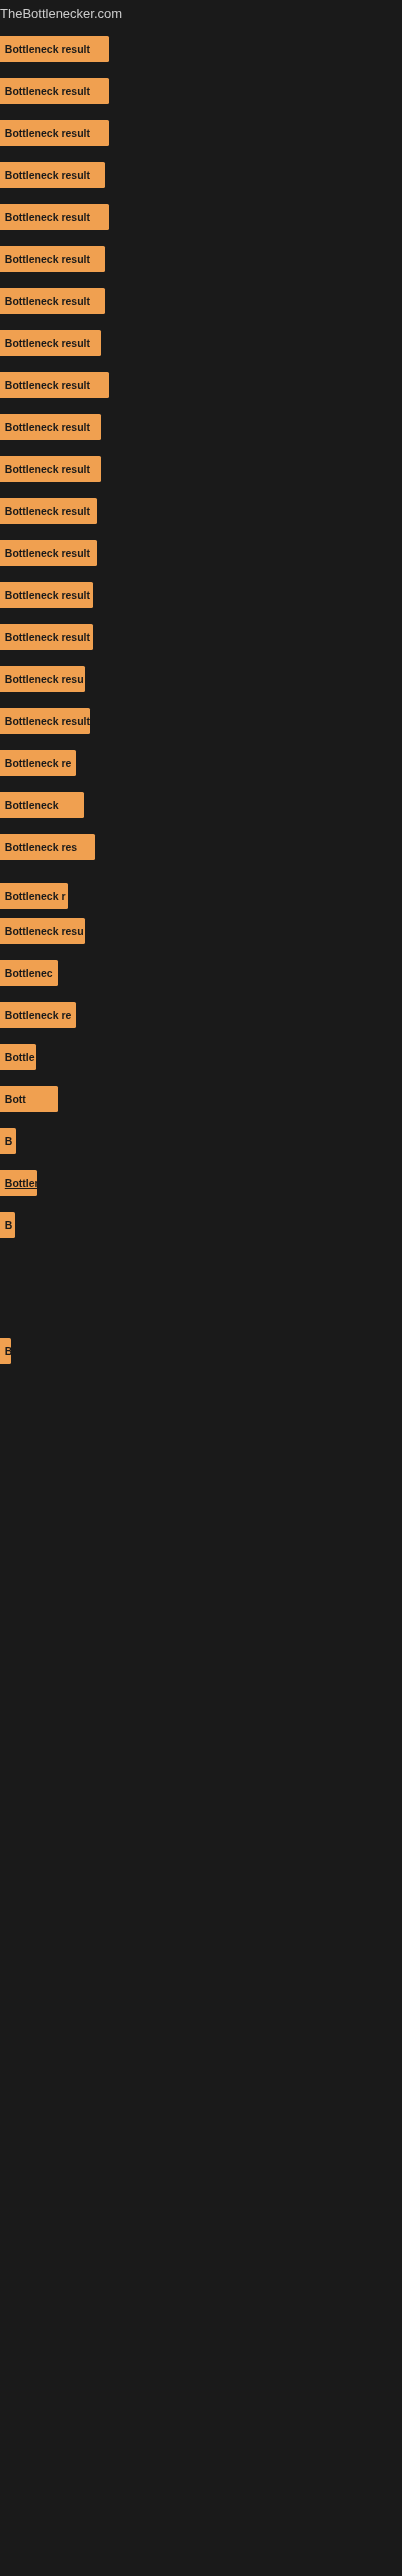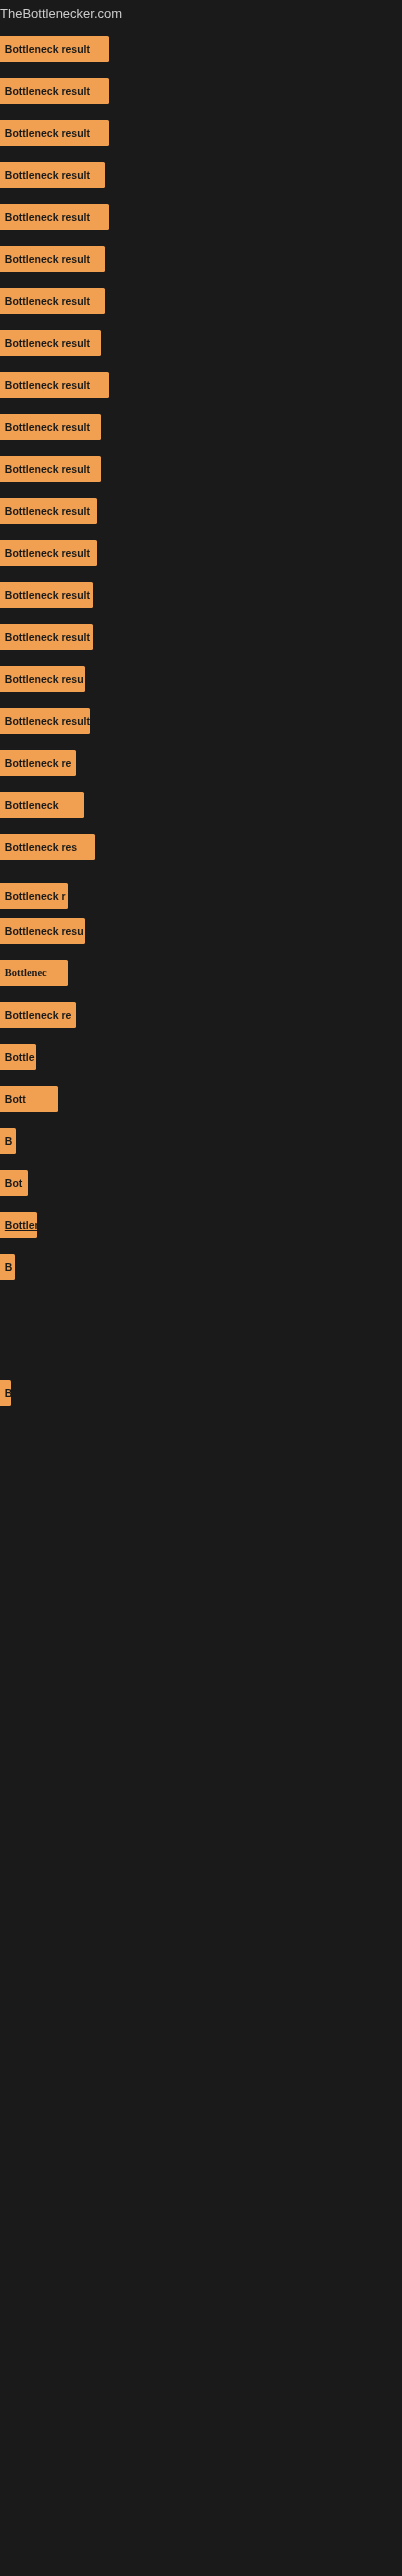--- a/index.html
+++ b/index.html
@@ -109,36 +109,33 @@
     <div class="bar-row">
       <div class="bar" style="width: 95px;">Bottleneck res</div>
     </div>
     <div class="bar-row">
       <div class="bar" style="width: 68px; margin-top: 7px;">Bottleneck r</div>
     </div>
     <div class="bar-row">
       <div class="bar" style="width: 85px;">Bottleneck resu</div>
     </div>
     <div class="bar-row">
-      <div class="bar" style="width: 68px; font-family: Liberation Serif, serif;">Bottlenec</div>
+      <div class="bar" style="width: 58px;">Bottlenec</div>
     </div>
     <div class="bar-row">
       <div class="bar" style="width: 76px;">Bottleneck re</div>
     </div>
     <div class="bar-row">
       <div class="bar" style="width: 36px;">Bottle</div>
     </div>
     <div class="bar-row">
       <div class="bar" style="width: 58px;">Bott</div>
     </div>
     <div class="bar-row">
       <div class="bar" style="width: 16px;">B</div>
-    </div>
-    <div class="bar-row">
-      <div class="bar" style="width: 28px;">Bot</div>
     </div>
     <div class="bar-row">
       <div class="bar" style="width: 37px; text-decoration: underline;">Bottlen</div>
     </div>
     <div class="bar-row">
       <div class="bar" style="width: 14.5px;">B</div>
     </div>
     <div class="bar-row"></div>
     <div class="bar-row"></div>
     <div class="bar-row">

